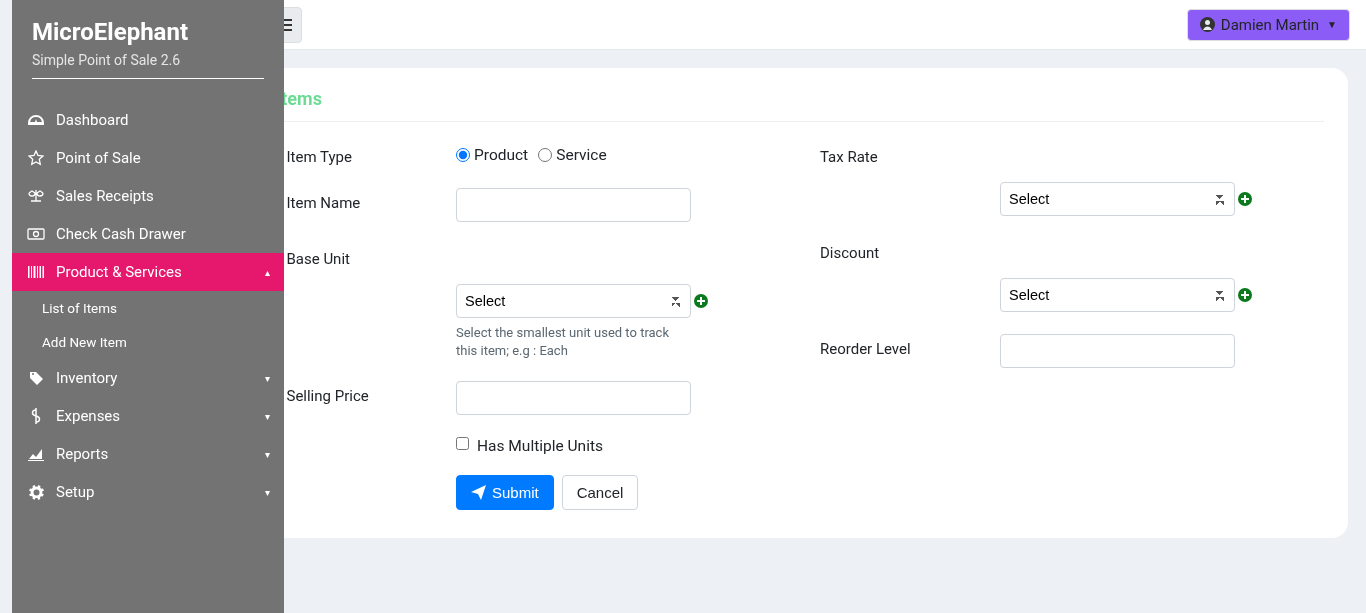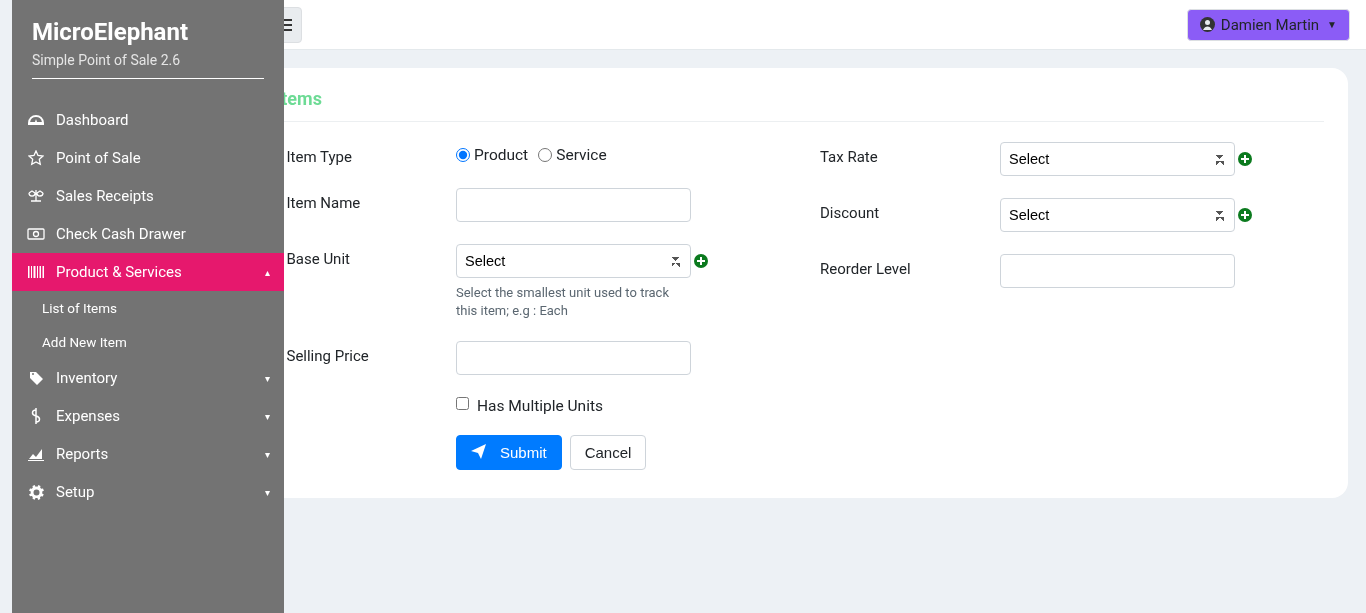--- a/index.html
+++ b/index.html
@@ -122,21 +122,21 @@
   align-items: flex-start;
   margin-bottom: 22px;
 }
 .form-label {
   width: 180px;
   padding-top: 6px;
   font-size: 15px;
 }
 .req { color: #d9534f; margin-right: 4px;}
 .form-control-wrap { flex: 1; display: flex; flex-direction: column; }
-.form-control-line { display: flex; align-items: center; gap: 2px; }
+.form-control-line { display: flex; align-items: center; gap: 2px; margin-top: 40px; }
 .form-control {
   width: 235px;
   height: 34px;
   border: 1px solid #ced4da;
   border-radius: 4px;
   padding: 4px 8px;
   font-size: 14.5px;
   background: #fff;
 }
 select.form-control {
@@ -161,21 +161,22 @@
   font-size: 17px;
   cursor: pointer;
   font-weight: bold;
   display:inline-flex;
   align-items:center;
 }
 .checkbox-row { display: flex; align-items: flex-start; gap: 8px; margin: 6px 0 20px 180px; font-size: 15.5px;}
 .actions { margin-left: 180px; display: flex; gap: 8px;}
 .btn {
   display: inline-flex;
-  gap: 14px;
+  align-items: center;
+  gap: 6px;
   padding: 8px 14px;
   border-radius: 4px;
   font-size: 15px;
   cursor: pointer;
   border: 1px solid transparent;
 }
 .btn-primary { background: #007bff; color: #fff; border-color: #007bff;}
 .btn-default { background: #fff; color: #212529; border: 1px solid #ced4da;}
 svg { display:block; }
 </style>

